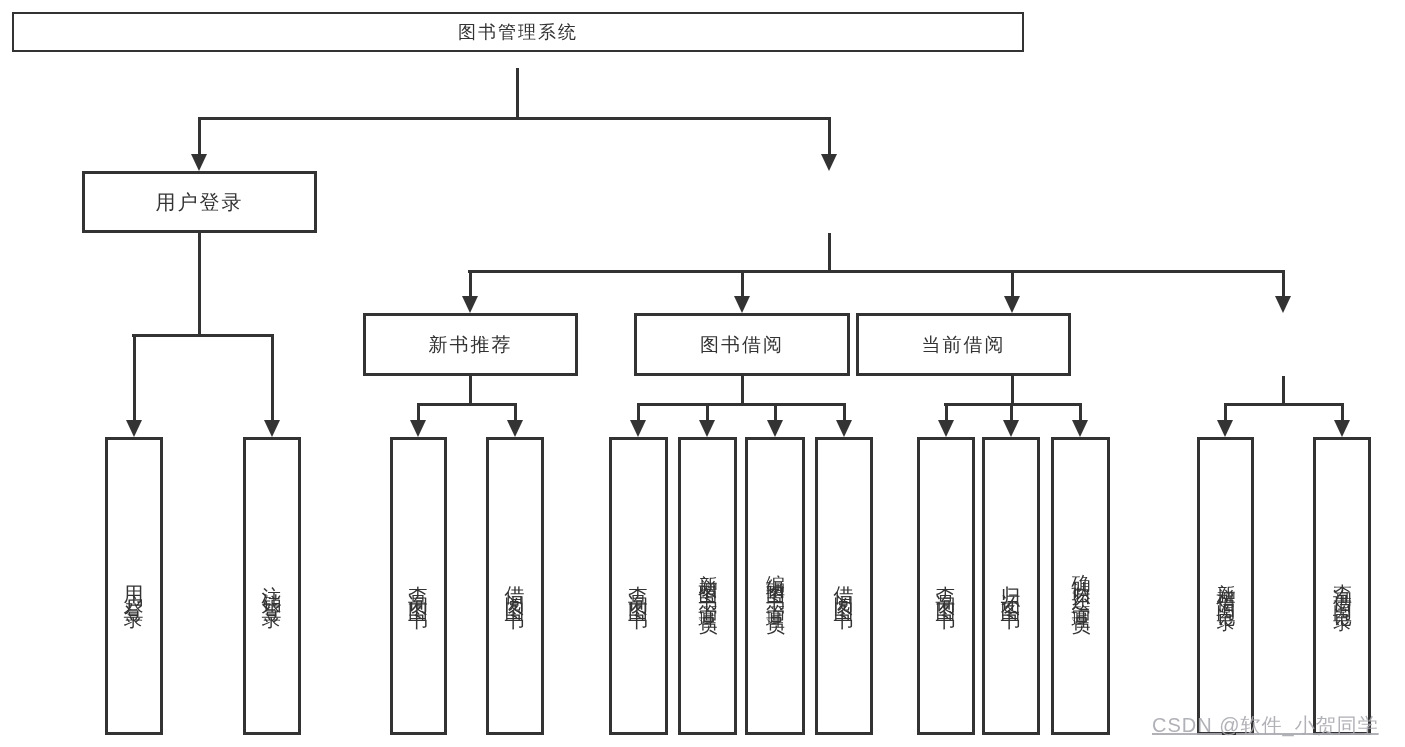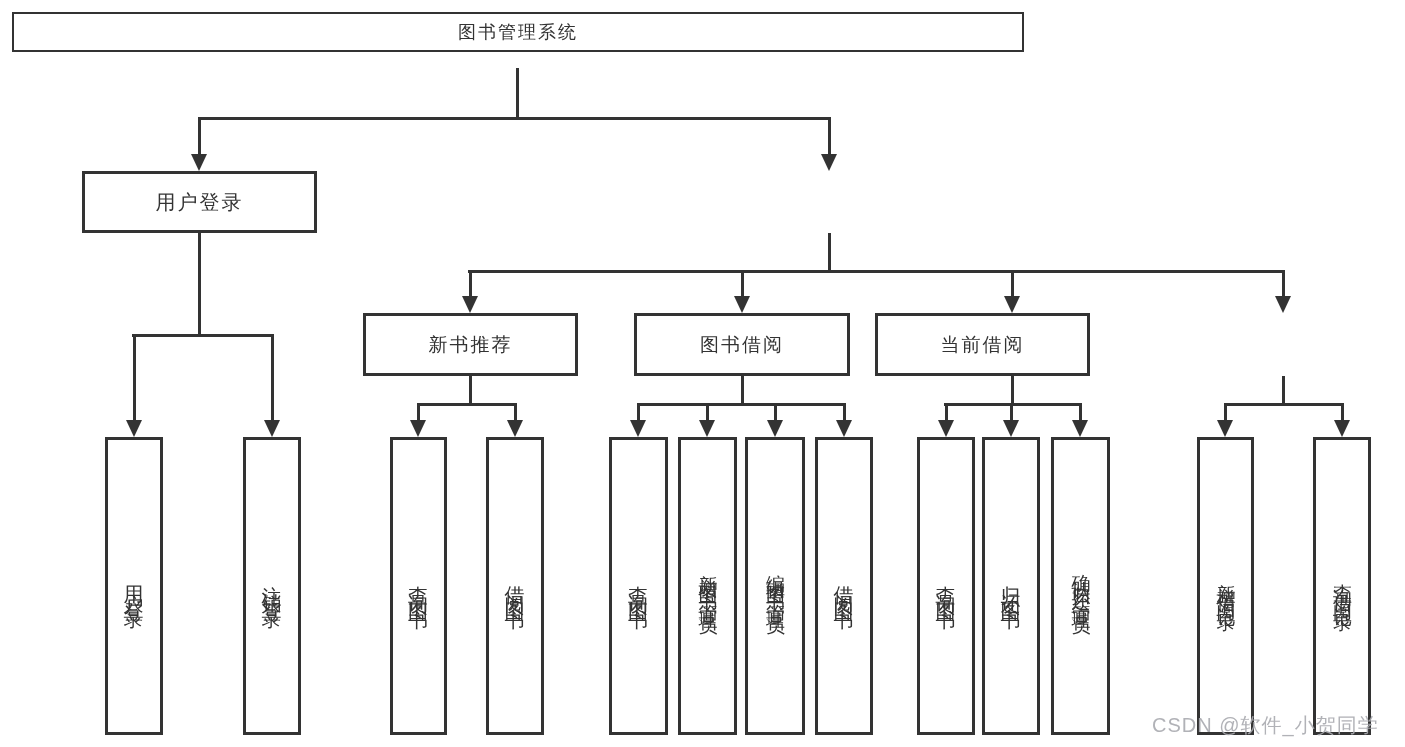--- a/index.html
+++ b/index.html
@@ -22,21 +22,21 @@
   }
   .vnode.long { letter-spacing:6px; font-size:19px; }
   .ln { position:absolute; background:#333333; z-index:1; }
   .ar {
     position:absolute; width:0; height:0; z-index:1;
     border-left:8px solid transparent; border-right:8px solid transparent;
     border-top:17px solid #333333;
   }
   .watermark {
     position:absolute; left:1152px; top:712px; z-index:5;
-    font-size:20px; color:rgba(168,170,175,0.9); letter-spacing:1px; white-space:nowrap;
+    font-size:20px; color:rgba(168,170,175,0.9); letter-spacing:1px; white-space:nowrap;text-decoration:underline;
   }
 </style>
 </head>
 <body>
 
 <div class="stage">
 
   <div class="hnode root" style="left:12px; top:12px; width:1012px; height:40px;">图书管理系统</div>
 
   <div class="ln" style="left:515.5px; top:68px; width:3px; height:51px;"></div>
@@ -61,21 +61,21 @@
   <div class="ar" style="left:462px; top:296px;"></div>
   <div class="ln" style="left:740.5px; top:270px; width:3px; height:30px;"></div>
   <div class="ar" style="left:734px; top:296px;"></div>
   <div class="ln" style="left:1010.5px; top:270px; width:3px; height:30px;"></div>
   <div class="ar" style="left:1004px; top:296px;"></div>
   <div class="ln" style="left:1281.5px; top:270px; width:3px; height:30px;"></div>
   <div class="ar" style="left:1275px; top:296px;"></div>
 
   <div class="hnode" style="left:363px; top:313px; width:215px; height:63px;">新书推荐</div>
   <div class="hnode" style="left:634px; top:313px; width:216px; height:63px;">图书借阅</div>
-  <div class="hnode" style="left:875px; top:313px; width:215px; height:63px;">当前借阅</div>
+  <div class="hnode" style="left:856px; top:313px; width:215px; height:63px;">当前借阅</div>
 
   <div class="ln" style="left:468.5px; top:376px; width:3px; height:29px;"></div>
   <div class="ln" style="left:417px; top:403px; width:100px; height:3px;"></div>
   <div class="ln" style="left:417px; top:403px; width:3px; height:21px;"></div>
   <div class="ar" style="left:410px; top:420px;"></div>
   <div class="ln" style="left:513.5px; top:403px; width:3px; height:21px;"></div>
   <div class="ar" style="left:507px; top:420px;"></div>
 
   <div class="ln" style="left:740.5px; top:376px; width:3px; height:29px;"></div>
   <div class="ln" style="left:637px; top:403px; width:209px; height:3px;"></div>

